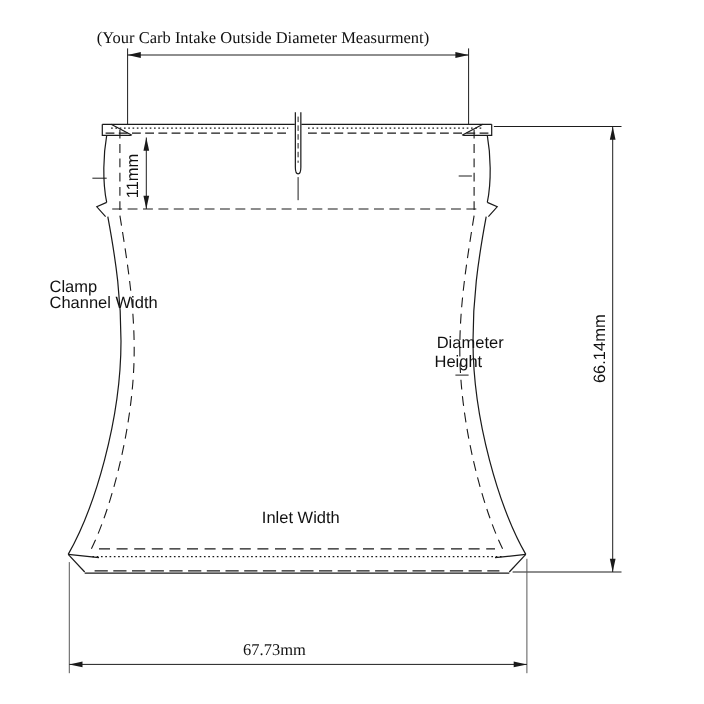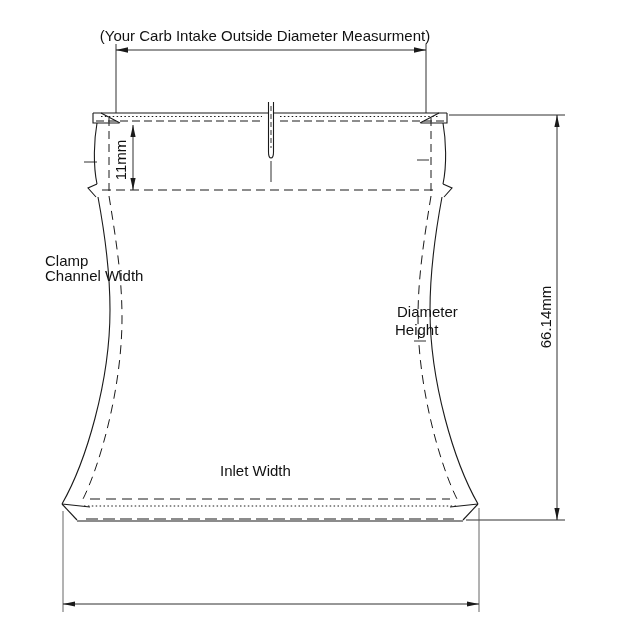--- a/index.html
+++ b/index.html
@@ -2,42 +2,43 @@
 <html><head>
 <meta charset="utf-8">
 <style>
   html,body{margin:0;padding:0;background:#ffffff;}
   .canvas{
     position:relative;width:640px;height:640px;background:#ffffff;
     font-family:"Liberation Sans", sans-serif;color:#111111;overflow:hidden;
   }
   .drawing-svg{position:absolute;left:0;top:0;width:640px;height:640px;}
   .lbl{position:absolute;font-size:15px;line-height:17px;white-space:nowrap;color:#111111;}
-  .lbl.center{text-align:center;}
+  .lbl.center{font-family:Liberation Serif, serif;}
   .rot{transform:rotate(-90deg);text-align:center;}
 </style>
 </head>
 <body>
 
 <div class="canvas">
 
   <div class="lbl center" style="left:88px;top:27px;width:354px;">(Your Carb Intake Outside Diameter Measurment)</div>
 
   <div class="lbl rot" style="left:93px;top:152px;width:54px;height:16px;">11mm</div>
 
   <div class="lbl" style="left:45px;top:252px;">Clamp</div>
   <div class="lbl" style="left:45px;top:267px;">Channel Width</div>
 
   <div class="lbl" style="left:397px;top:303px;">Diameter</div>
   <div class="lbl" style="left:395px;top:321px;">Height</div>
 
   <div class="lbl rot" style="left:512px;top:309px;width:66px;height:16px;">66.14mm</div>
 
-  <div class="lbl" style="left:220px;top:462px;">Inlet Width</div>
+  <div class="lbl" style="left:238px;top:462px;">Inlet Width</div>
 
+  <div class="lbl center" style="left:221px;top:583px;width:100px;">67.73mm</div>
 
   <svg class="drawing-svg" viewBox="0 0 640 640">
     <g stroke="#1a1a1a" fill="none" stroke-width="1.1" stroke-linecap="butt">
 
       <g stroke-width="0.9">
         <path d="M116,44 V113"></path>
         <path d="M426,44 V113"></path>
         <path d="M116,50 H426"></path>
         <path d="M116,50 L128,47.3 L128,52.7 Z" fill="#1a1a1a" stroke="none"></path>
         <path d="M426,50 L414,47.3 L414,52.7 Z" fill="#1a1a1a" stroke="none"></path>

